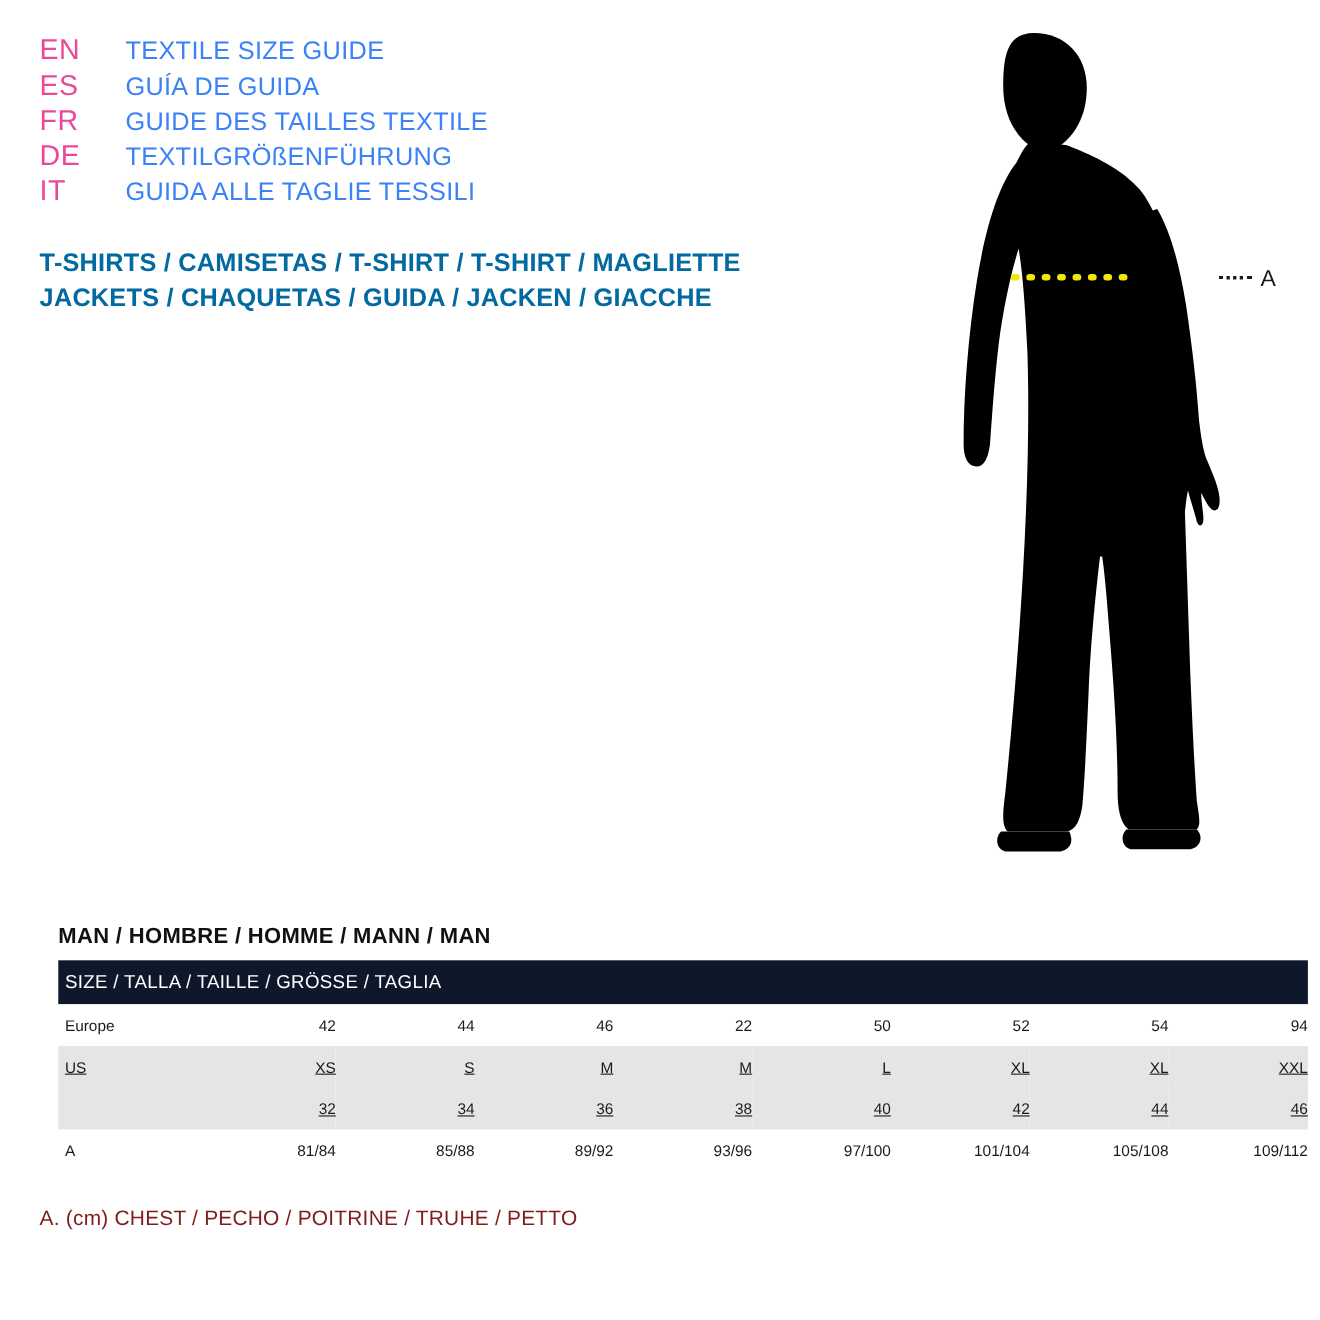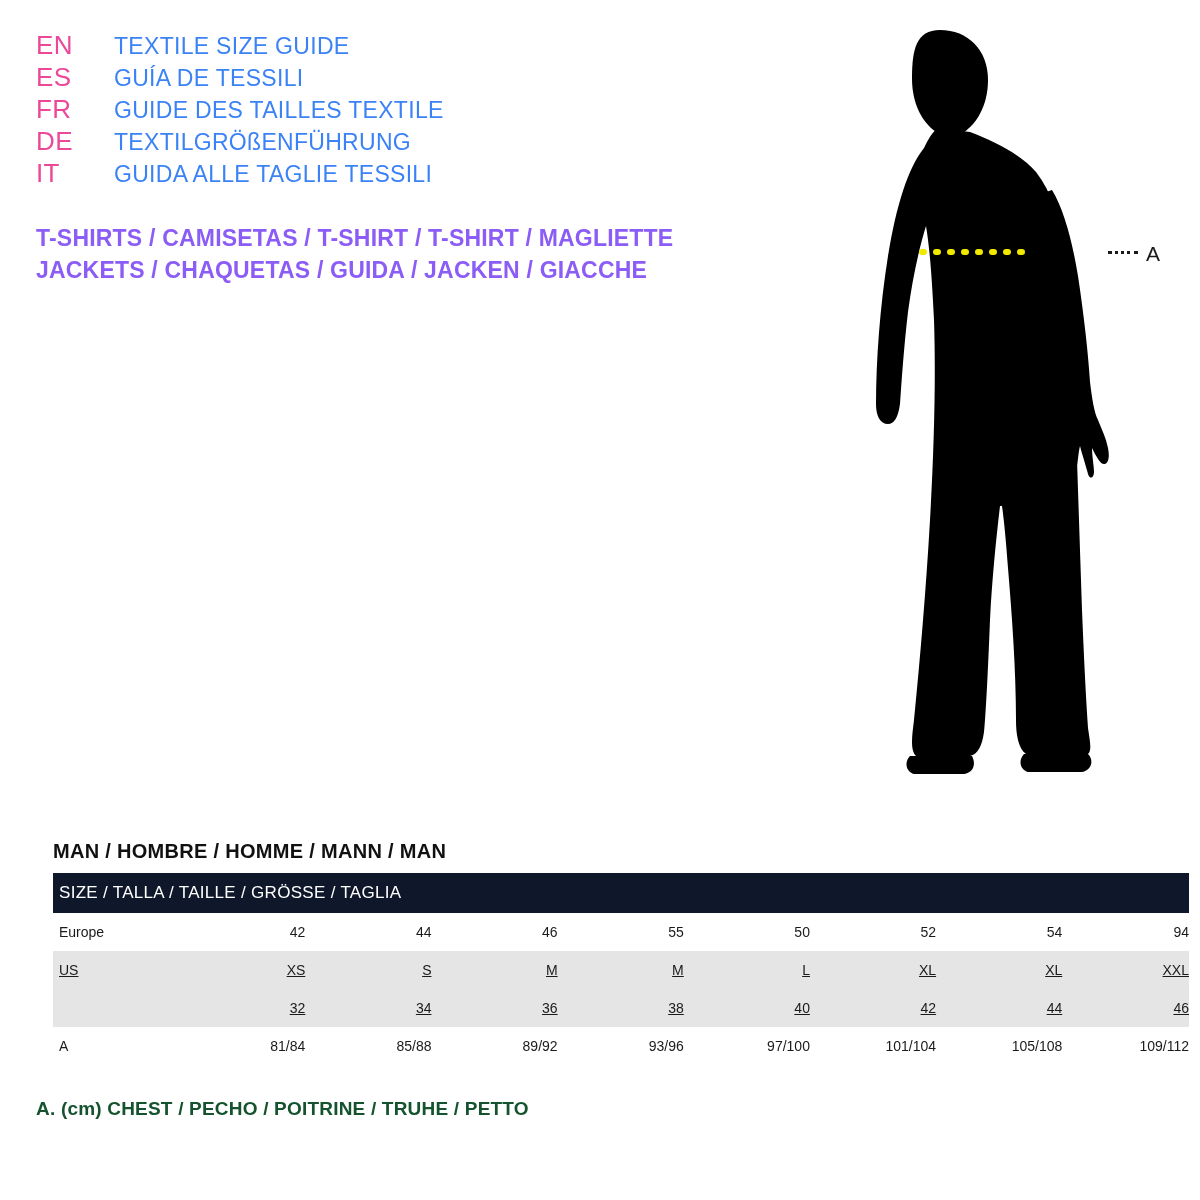--- a/index.html
+++ b/index.html
@@ -50,21 +50,21 @@
     position: absolute;
     left: 36px;
     top: 222px;
     width: 760px;
   }
   .garment-line {
     font-size: 23px;
     font-weight: bold;
     letter-spacing: 0.2px;
     line-height: 32px;
-    color: #8b5cf6;
+    color: #0369a1;
   }
 
   
   .figure-wrap {
     position: absolute;
     left: 820px;
     top: 20px;
     width: 360px;
     height: 760px;
   }
@@ -122,38 +122,37 @@
     padding: 7px 0;
   }
   tr.shade td { background: #e5e5e5; text-decoration: underline; }
   tr.plain td { background: #ffffff; }
 
   .footnote {
     position: absolute;
     left: 36px;
     top: 1098px;
     font-size: 19px;
-    color: #14532d;
+    color: #7f1d1d;
     letter-spacing: 0.2px;
-    font-weight: bold;
   }
 </style>
 </head>
 <body>
 
 <div class="page">
 
   <div class="lang-block">
     <div class="lang-row">
       <span class="lang-code">EN</span>
       <span class="lang-text">TEXTILE SIZE GUIDE</span>
     </div>
     <div class="lang-row">
       <span class="lang-code">ES</span>
-      <span class="lang-text">GUÍA DE TESSILI</span>
+      <span class="lang-text">GUÍA DE GUIDA</span>
     </div>
     <div class="lang-row">
       <span class="lang-code">FR</span>
       <span class="lang-text">GUIDE DES TAILLES TEXTILE</span>
     </div>
     <div class="lang-row">
       <span class="lang-code">DE</span>
       <span class="lang-text">TEXTILGRÖßENFÜHRUNG</span>
     </div>
     <div class="lang-row">
@@ -230,21 +229,21 @@
     <table class="size-table">
       <tbody>
         <tr class="header-row">
           <td colspan="9" class="col-label">SIZE / TALLA / TAILLE / GRÖSSE / TAGLIA</td>
         </tr>
         <tr class="plain">
           <td class="col-label">Europe</td>
           <td class="col-val">42</td>
           <td class="col-val">44</td>
           <td class="col-val">46</td>
-          <td class="col-val">55</td>
+          <td class="col-val">22</td>
           <td class="col-val">50</td>
           <td class="col-val">52</td>
           <td class="col-val">54</td>
           <td class="col-val">94</td>
         </tr>
         <tr class="shade">
           <td class="col-label">US</td>
           <td class="col-val">XS</td>
           <td class="col-val">S</td>
           <td class="col-val">M</td>

